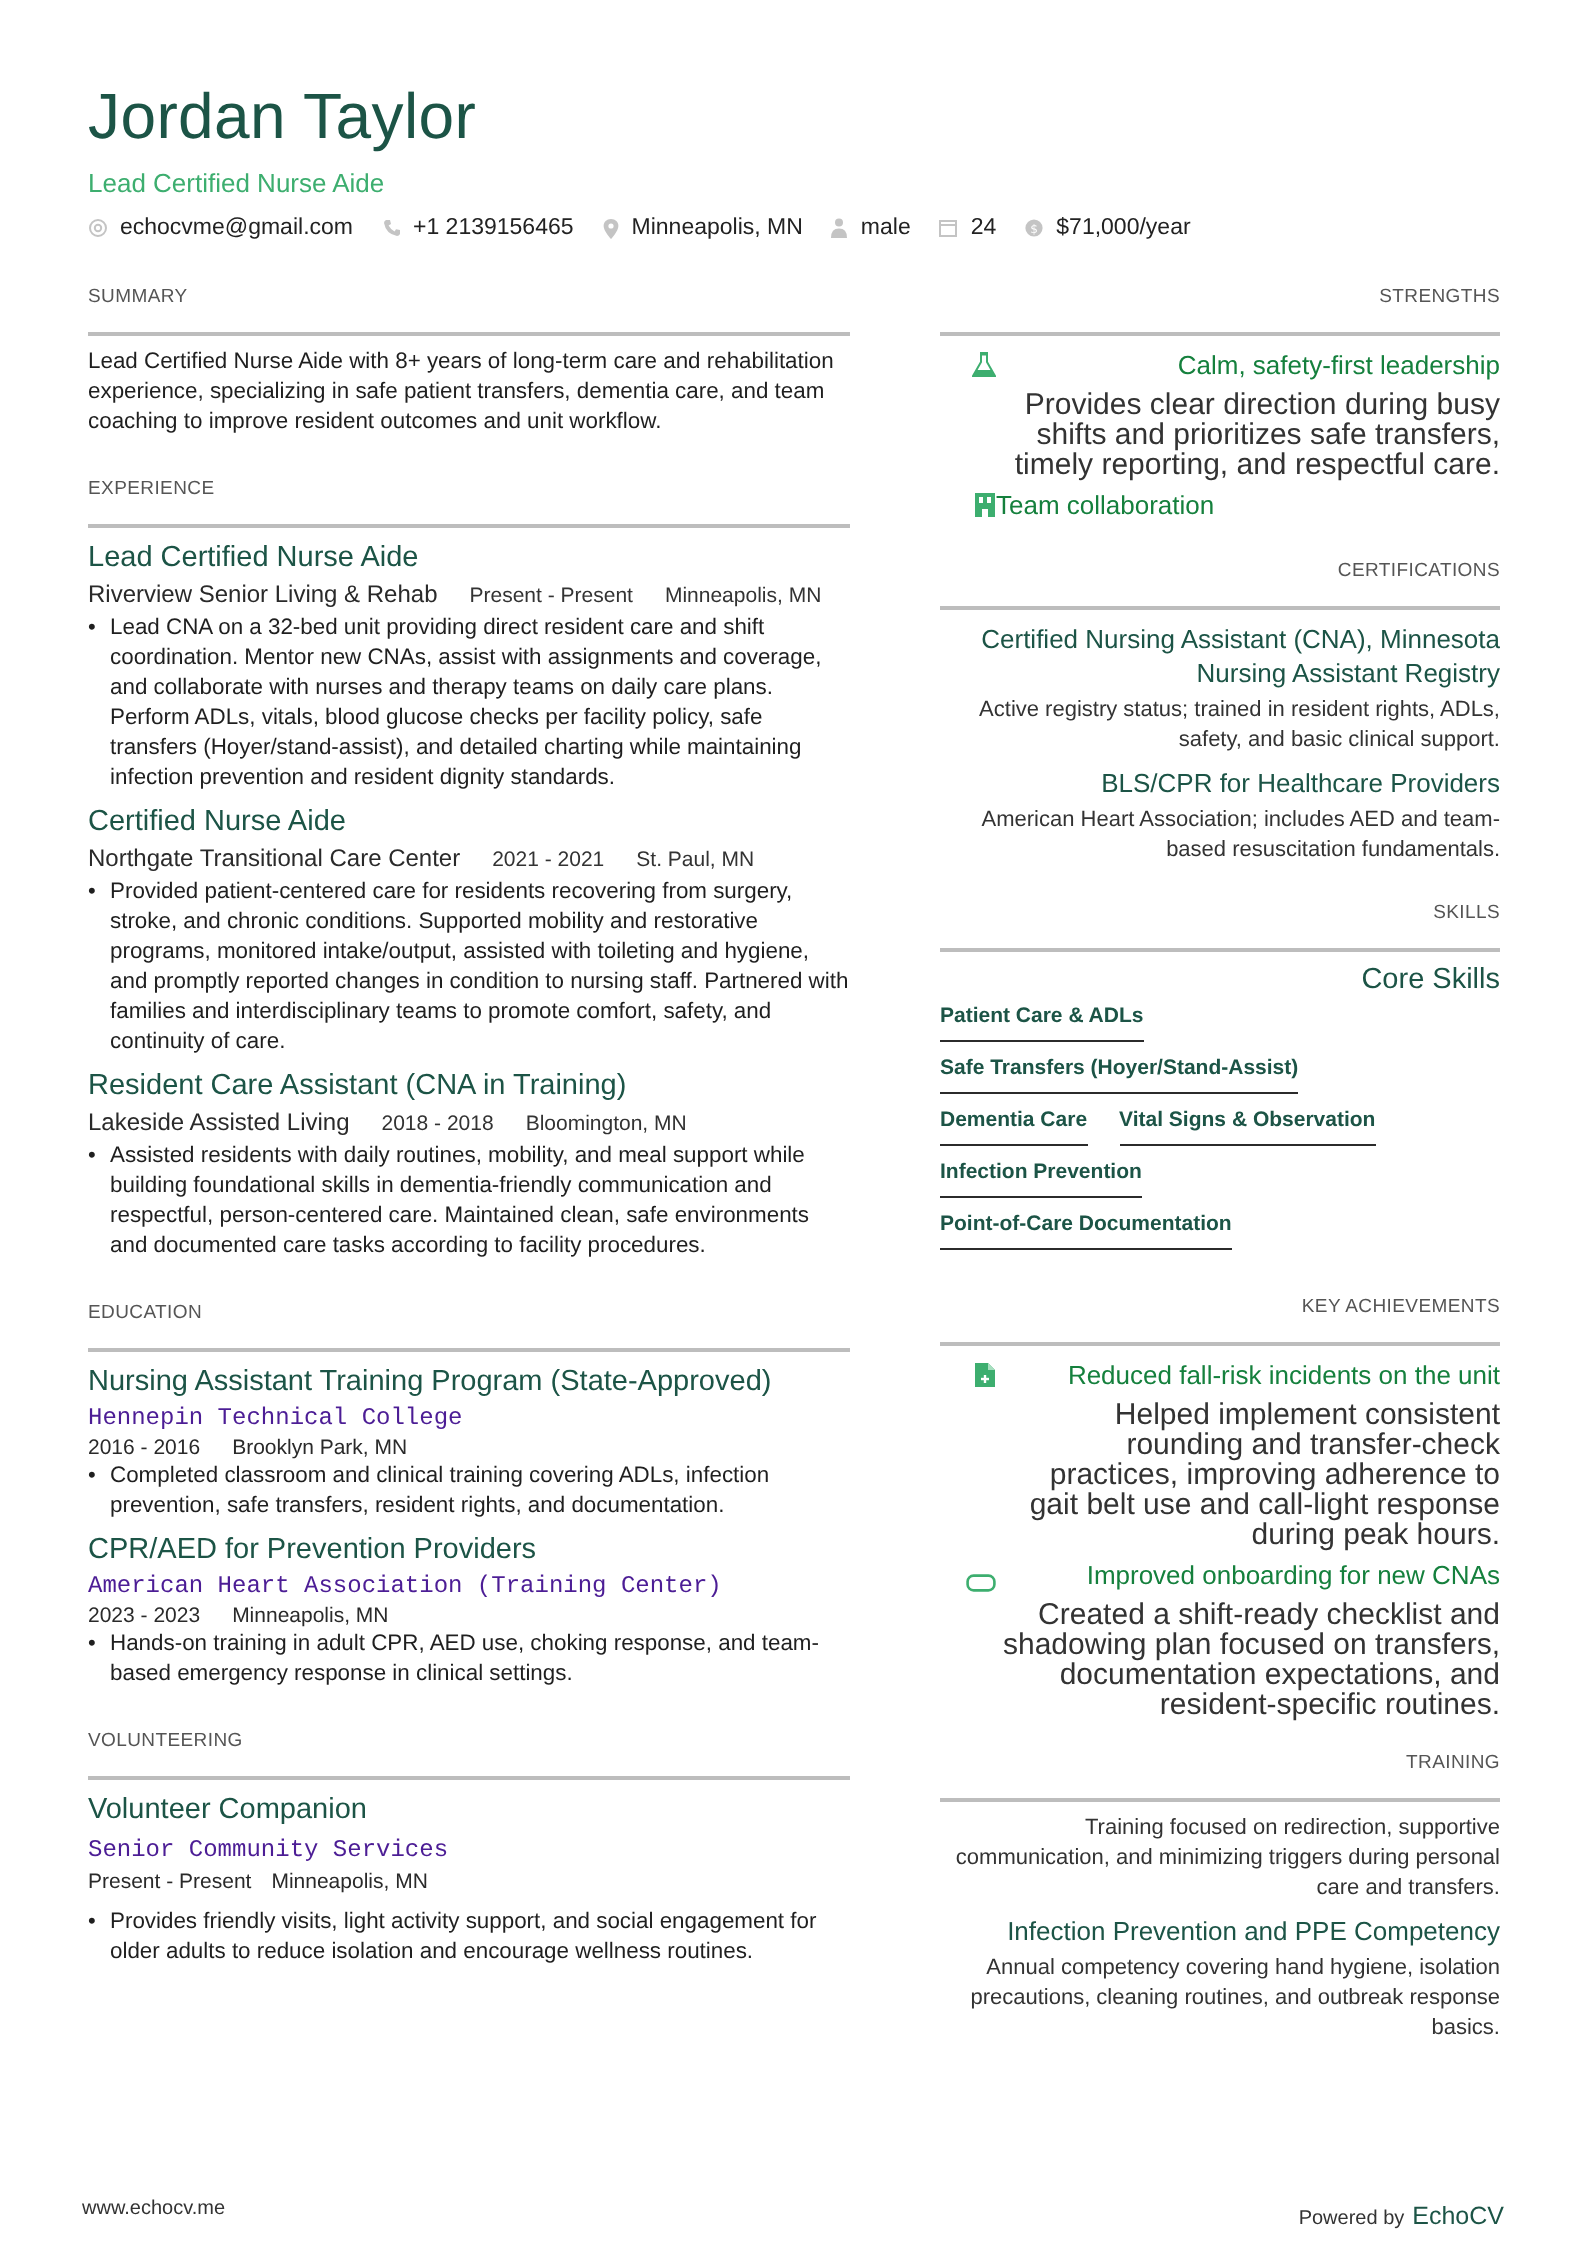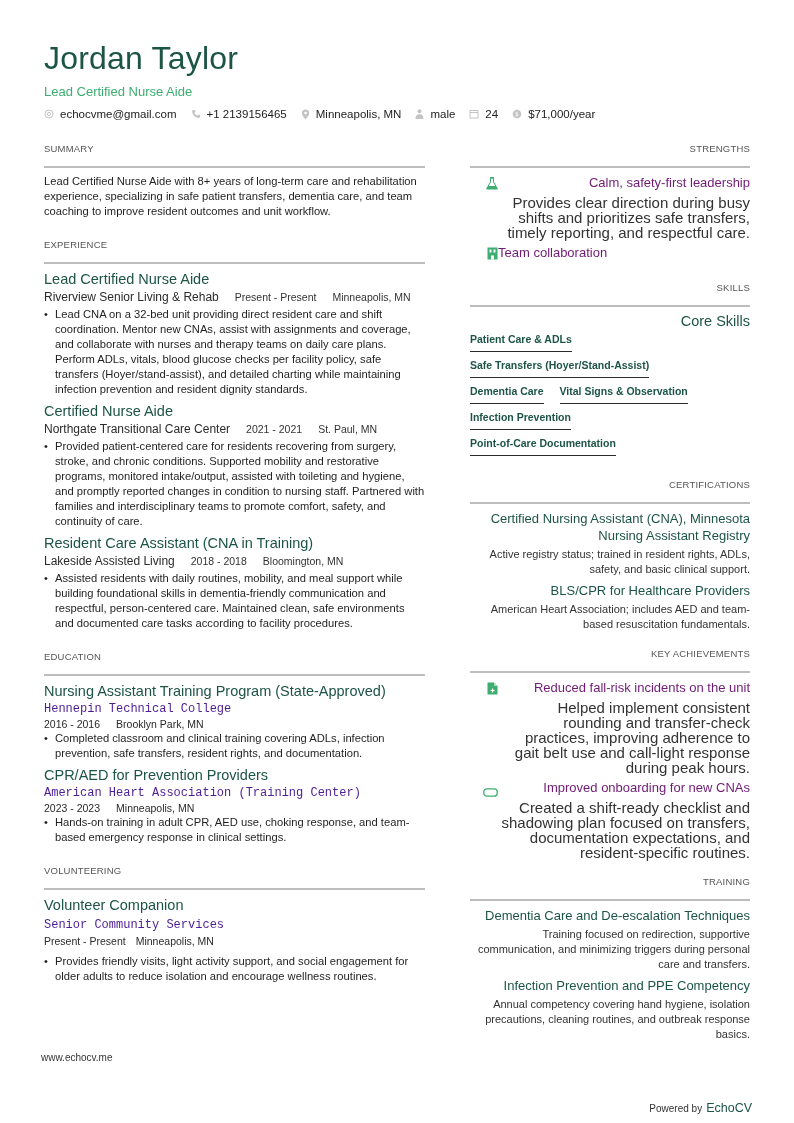--- a/index.html
+++ b/index.html
@@ -30,31 +30,31 @@
   .bullets li { position: relative; padding-left: 11px; font-size: 11.2px; line-height: 15px; color: #1f1f1f; }
   .bullets li::before { content: "•"; position: absolute; left: 0; top: 0; font-size: 11px; }
   .entry { margin-bottom: 5px; }
 
   .edu-school { font-size: 12px; color: #4c1d95; line-height: 16px; font-family: Liberation Mono, monospace; }
   .edu-meta { font-size: 10.5px; color: #2a2a2a; display: flex; margin-top: 1px; }
   .edu-meta .dates { margin-right: 16px; }
 
   .str-item { display: flex; margin-bottom: 4px; }
   .str-icon { width: 28px; flex: none; padding-top: 2px; }
-  .str-title { font-size: 13px; color: #701a75; line-height: 18px; }
+  .str-title { font-size: 13px; color: #15803d; line-height: 18px; }
   .str-desc { font-size: 15px; line-height: 15px; color: #333; margin-top: 3px; }
 
   .skills-head { font-size: 14.5px; color: #1c5446; margin-bottom: 4px; }
   .skill-row { display: flex; flex-wrap: wrap; }
   .skill { font-size: 10.5px; font-weight: bold; color: #1c5446; padding-bottom: 6px; border-bottom: 1.2px solid #2b2b2b; margin-right: 16px; margin-bottom: 7px; display: inline-block; }
 
   .cert-title { font-size: 13px; color: #1c5446; line-height: 17px; }
   .cert-desc { font-size: 11px; color: #333; line-height: 15px; margin-top: 3px; margin-bottom: 5px; }
 
-  .footer-left { position: absolute; left: 41px; top: 1052px; font-size: 10px; color: #333; }
+  .footer-left { position: absolute; left: 41px; top: 1099px; font-size: 10px; color: #333; }
   .footer-right { position: absolute; right: 42px; top: 1101px; font-size: 10px; color: #333; display: flex; align-items: baseline; }
   .footer-right .brand { font-size: 12.5px; color: #1c5446; margin-left: 4px; }
 </style>
 </head>
 <body>
 
 <div class="page">
 
   <div class="name">Jordan Taylor</div>
   <div class="role">Lead Certified Nurse Aide</div>
@@ -221,47 +221,47 @@
               <rect x="6.5" y="2.5" width="2" height="3" fill="#fff"></rect>
               <rect x="4" y="8.5" width="3" height="4" fill="#fff"></rect>
             </svg>
         </div>
         <div>
           <div class="str-title">Team collaboration</div>
         </div>
       </div>
     </div>
 
-    <div class="section" style="margin-top:18px">
-      <div class="sec-title">SKILLS</div>
-      <div class="skills-head">Core Skills</div>
-      <div class="skill-row">
-          <span class="skill">Patient Care &amp; ADLs</span>
-        </div>
-      <div class="skill-row">
-          <span class="skill">Safe Transfers (Hoyer/Stand-Assist)</span>
-        </div>
-      <div class="skill-row">
-        <span class="skill">Dementia Care</span>
-        <span class="skill">Vital Signs &amp; Observation</span>
-      </div>
-      <div class="skill-row">
-          <span class="skill">Infection Prevention</span>
-        </div>
-      <div class="skill-row">
-          <span class="skill">Point-of-Care Documentation</span>
-        </div>
-    </div>
-
     <div class="section" style="margin-top:16px">
       <div class="sec-title">CERTIFICATIONS</div>
       <div class="cert-title">Certified Nursing Assistant (CNA), Minnesota Nursing Assistant Registry</div>
       <div class="cert-desc">Active registry status; trained in resident rights, ADLs, safety, and basic clinical support.</div>
       <div class="cert-title">BLS/CPR for Healthcare Providers</div>
       <div class="cert-desc">American Heart Association; includes AED and team-based resuscitation fundamentals.</div>
+    </div>
+
+    <div class="section" style="margin-top:18px">
+      <div class="sec-title">SKILLS</div>
+      <div class="skills-head">Core Skills</div>
+      <div class="skill-row">
+          <span class="skill">Patient Care &amp; ADLs</span>
+        </div>
+      <div class="skill-row">
+          <span class="skill">Safe Transfers (Hoyer/Stand-Assist)</span>
+        </div>
+      <div class="skill-row">
+        <span class="skill">Dementia Care</span>
+        <span class="skill">Vital Signs &amp; Observation</span>
+      </div>
+      <div class="skill-row">
+          <span class="skill">Infection Prevention</span>
+        </div>
+      <div class="skill-row">
+          <span class="skill">Point-of-Care Documentation</span>
+        </div>
     </div>
 
     <div class="section" style="margin-top:16px">
       <div class="sec-title">KEY ACHIEVEMENTS</div>
 
       <div class="str-item">
         <div class="str-icon">
           <svg width="11" height="13" viewBox="0 0 11 13">
               <path d="M0.5 0.5 L7 0.5 L10.5 4 L10.5 12.5 L0.5 12.5 Z" fill="#3dae6f"></path>
               <path d="M7 0.5 L7 4 L10.5 4" fill="#a8dfc0"></path>
@@ -283,21 +283,20 @@
         </div>
         <div>
           <div class="str-title">Improved onboarding for new CNAs</div>
           <div class="str-desc">Created a shift-ready checklist and shadowing plan focused on transfers, documentation expectations, and resident-specific routines.</div>
         </div>
       </div>
     </div>
 
     <div class="section" style="margin-top:16px">
       <div class="sec-title">TRAINING</div>
-      <div class="cert-title">Dementia Care and De-escalation Techniques</div>
       <div class="cert-desc">Training focused on redirection, supportive communication, and minimizing triggers during personal care and transfers.</div>
       <div class="cert-title">Infection Prevention and PPE Competency</div>
       <div class="cert-desc">Annual competency covering hand hygiene, isolation precautions, cleaning routines, and outbreak response basics.</div>
     </div>
   </div>
 
   <div class="footer-left">www.echocv.me</div>
   <div class="footer-right">
     <span>Powered by</span>
     <span class="brand">EchoCV</span>

